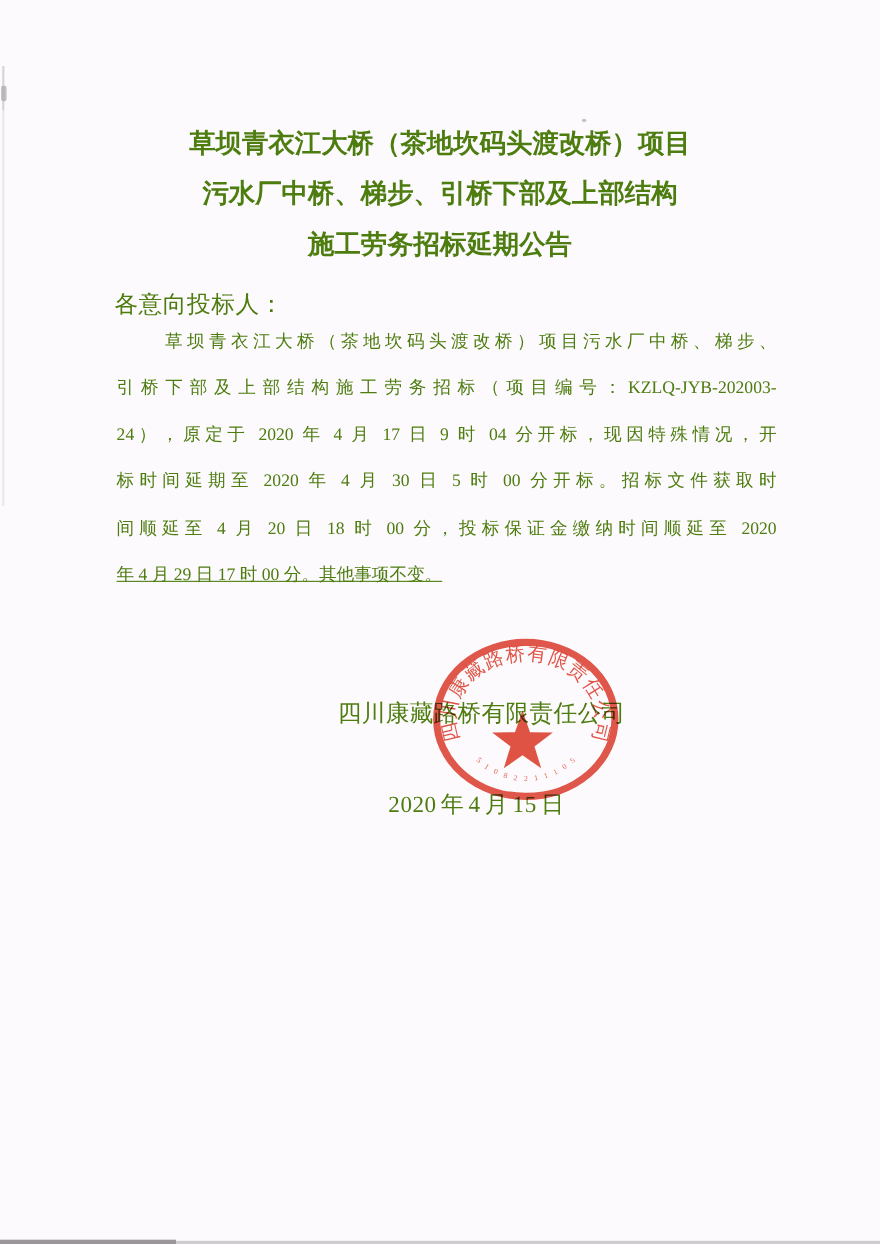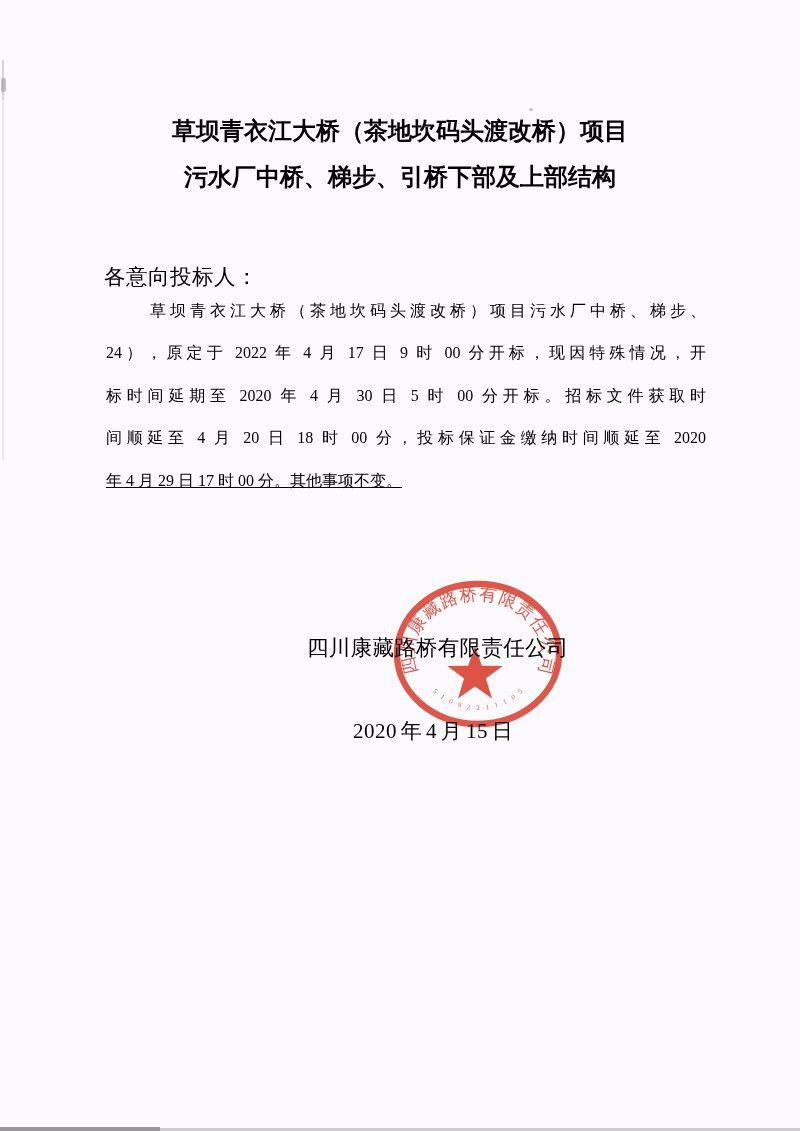--- a/index.html
+++ b/index.html
@@ -1,18 +1,18 @@
 <!DOCTYPE html>
 <html><head>
 <meta charset="utf-8">
 <style>
   html,body{margin:0;padding:0;background:#fcfafc;}
   .page{
     position:relative;width:800px;height:1131px;background:#fcfafc;
-    font-family:"Liberation Serif","DejaVu Serif",serif;color:#000000;overflow:hidden;
+    font-family:"Liberation Serif","DejaVu Serif",serif;color:#4d7c0f;overflow:hidden;
   }
   .title-line{
     position:absolute;left:0;width:800px;text-align:center;
     font-weight:bold;font-size:24px;line-height:30px;
   }
   #title-1{top:116px;}
   #title-2{top:162px;}
   #title-3{top:208px;}
   .greeting{
     position:absolute;left:104px;top:264px;
@@ -56,26 +56,28 @@
     position:absolute;left:529px;top:108px;width:4px;height:3px;background:#c3c0c4;border-radius:50%;
   }
 </style>
 </head>
 <body>
 
 <div class="page">
 
   <div class="title-line" id="title-1">草坝青衣江大桥（茶地坎码头渡改桥）项目</div>
   <div class="title-line" id="title-2">污水厂中桥、梯步、引桥下部及上部结构</div>
+  <div class="title-line" id="title-3">施工劳务招标延期公告</div>
 
   <div class="greeting">各意向投标人：</div>
 
   <div class="body-block">
     <div class="bline first">草坝青衣江大桥（茶地坎码头渡改桥）项目污水厂中桥、梯步、</div>
-    <div class="bline">24），原定于 2022 年 4 月 17 日 9 时 00 分开标，现因特殊情况，开</div>
+    <div class="bline">引桥下部及上部结构施工劳务招标（项目编号：KZLQ-JYB-202003-</div>
+    <div class="bline">24），原定于 2020 年 4 月 17 日 9 时 04 分开标，现因特殊情况，开</div>
     <div class="bline">标时间延期至 2020 年 4 月 30 日 5 时 00 分开标。招标文件获取时</div>
     <div class="bline">间顺延至 4 月 20 日 18 时 00 分，投标保证金缴纳时间顺延至 2020</div>
     <div class="bline last">年 4 月 29 日 17 时 00 分。其他事项不变。</div>
   </div>
 
   <div class="signer">四川康藏路桥有限责任公司</div>
 
   <div class="date-line">2020 年 4 月 15 日</div>
 
   <svg class="stamp" viewBox="0 0 172 148">

